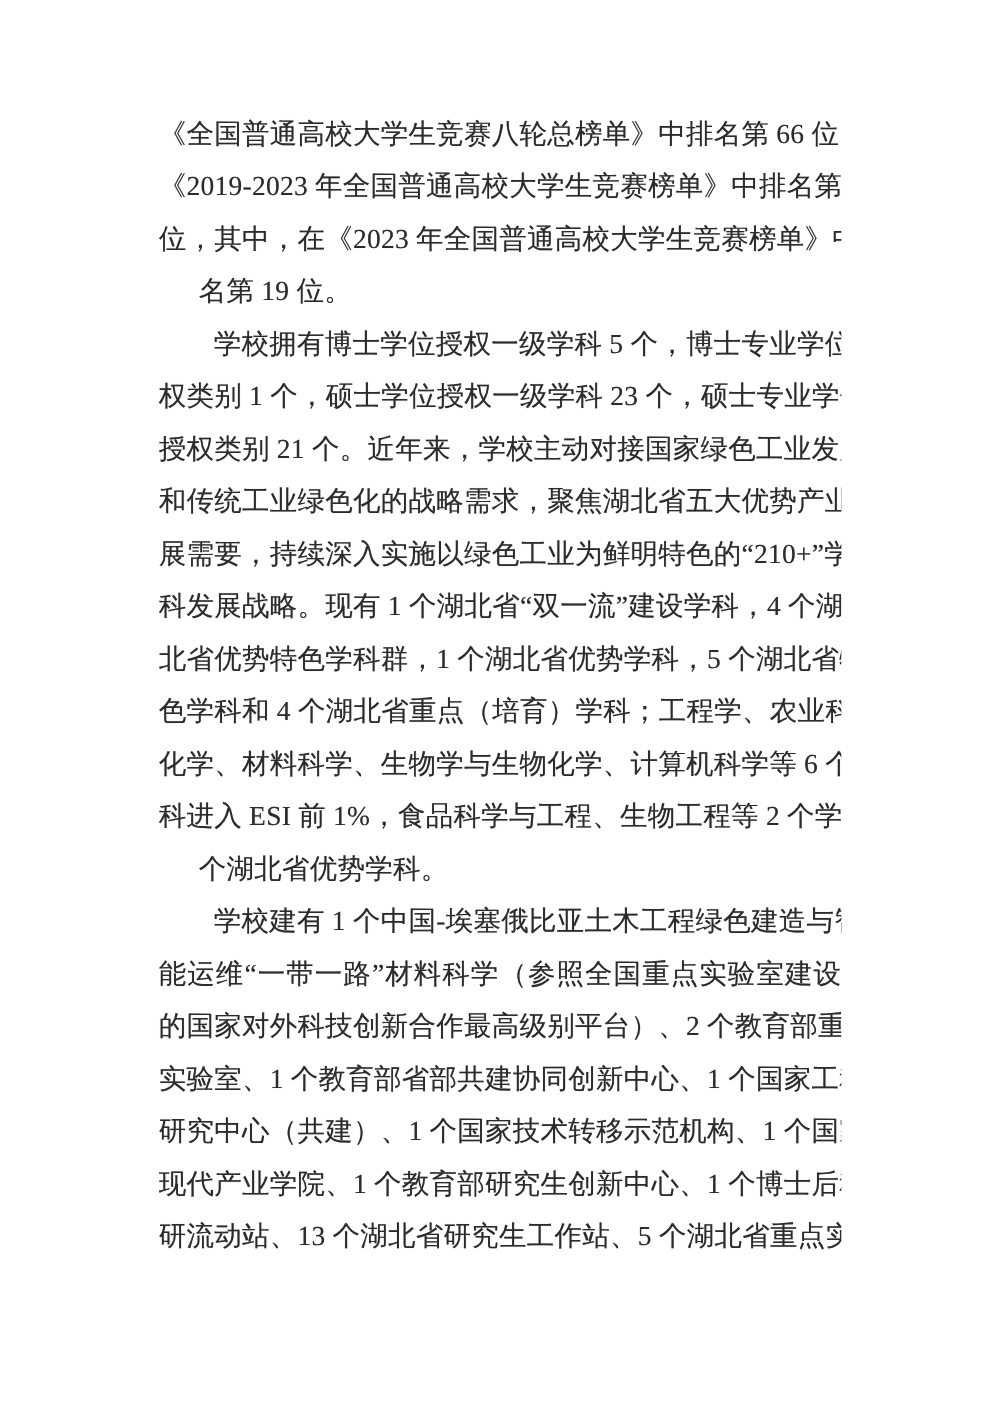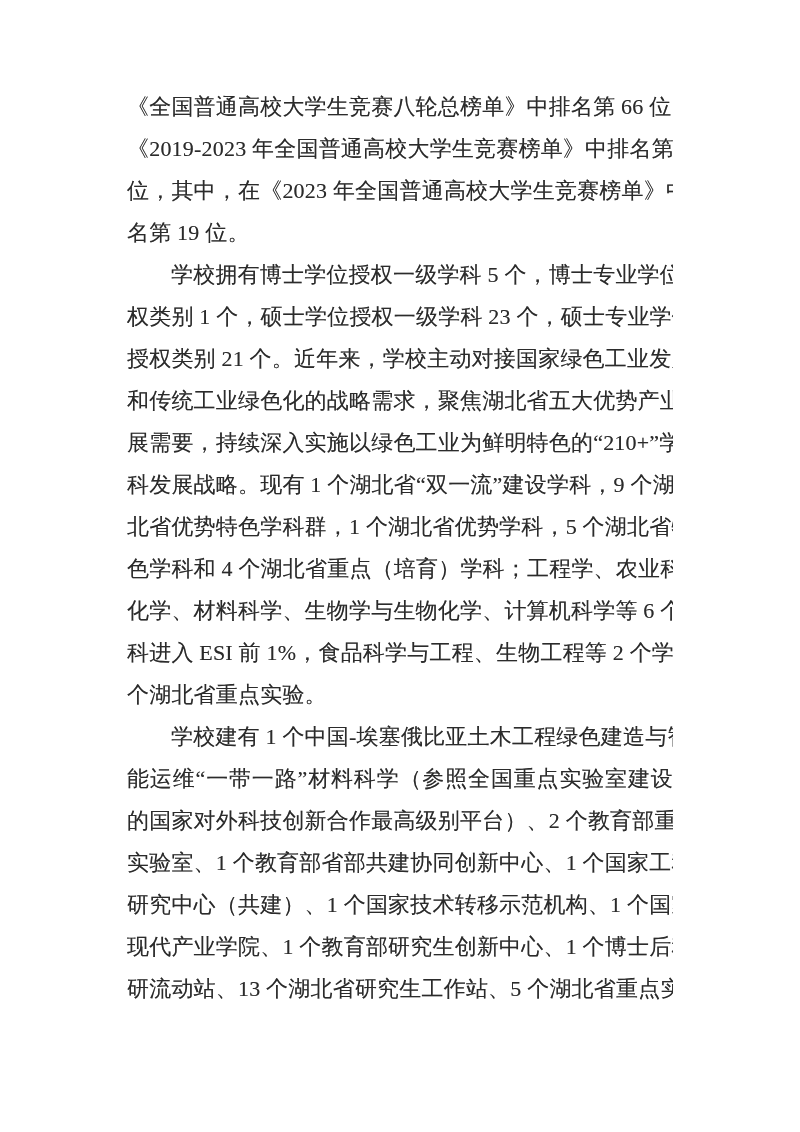--- a/index.html
+++ b/index.html
@@ -40,20 +40,21 @@
     text-align: justify;
     text-align-last: justify;
     letter-spacing: 0.2px;
     text-shadow: 0 0 0.6px rgba(43,43,43,0.45);
     box-sizing: border-box;
     overflow: hidden;
     white-space: nowrap;
   }
   .line.short {
     text-align-last: left;
+    margin-left: 32px;
   }
   .line.indent {
     padding-left: 44px;
   }
 </style>
 </head>
 <body>
 
 <div class="page">
   <div class="doc-body">
@@ -64,26 +65,26 @@
       <div class="line">位，其中，在《2023 年全国普通高校大学生竞赛榜单》中排</div>
       <div class="line short">名第 19 位。</div>
     </div>
 
     <div class="paragraph">
       <div class="line indent">学校拥有博士学位授权一级学科 5 个，博士专业学位授</div>
       <div class="line">权类别 1 个，硕士学位授权一级学科 23 个，硕士专业学位</div>
       <div class="line">授权类别 21 个。近年来，学校主动对接国家绿色工业发展</div>
       <div class="line">和传统工业绿色化的战略需求，聚焦湖北省五大优势产业发</div>
       <div class="line">展需要，持续深入实施以绿色工业为鲜明特色的“210+”学</div>
-      <div class="line">科发展战略。现有 1 个湖北省“双一流”建设学科，9 个湖</div>
+      <div class="line">科发展战略。现有 1 个湖北省“双一流”建设学科，4 个湖</div>
       <div class="line">北省优势特色学科群，1 个湖北省优势学科，5 个湖北省特</div>
       <div class="line">色学科和 4 个湖北省重点（培育）学科；工程学、农业科学、</div>
       <div class="line">化学、材料科学、生物学与生物化学、计算机科学等 6 个学</div>
       <div class="line">科进入 ESI 前 1%，食品科学与工程、生物工程等 2 个学科入</div>
-      <div class="line short">个湖北省重点实验。</div>
+      <div class="line short">个湖北省优势学科。</div>
     </div>
 
     <div class="paragraph">
       <div class="line indent">学校建有 1 个中国-埃塞俄比亚土木工程绿色建造与智</div>
       <div class="line">能运维“一带一路”材料科学（参照全国重点实验室建设</div>
       <div class="line">的国家对外科技创新合作最高级别平台）、2 个教育部重点</div>
       <div class="line">实验室、1 个教育部省部共建协同创新中心、1 个国家工程</div>
       <div class="line">研究中心（共建）、1 个国家技术转移示范机构、1 个国家</div>
       <div class="line">现代产业学院、1 个教育部研究生创新中心、1 个博士后科</div>
       <div class="line">研流动站、13 个湖北省研究生工作站、5 个湖北省重点实验</div>

